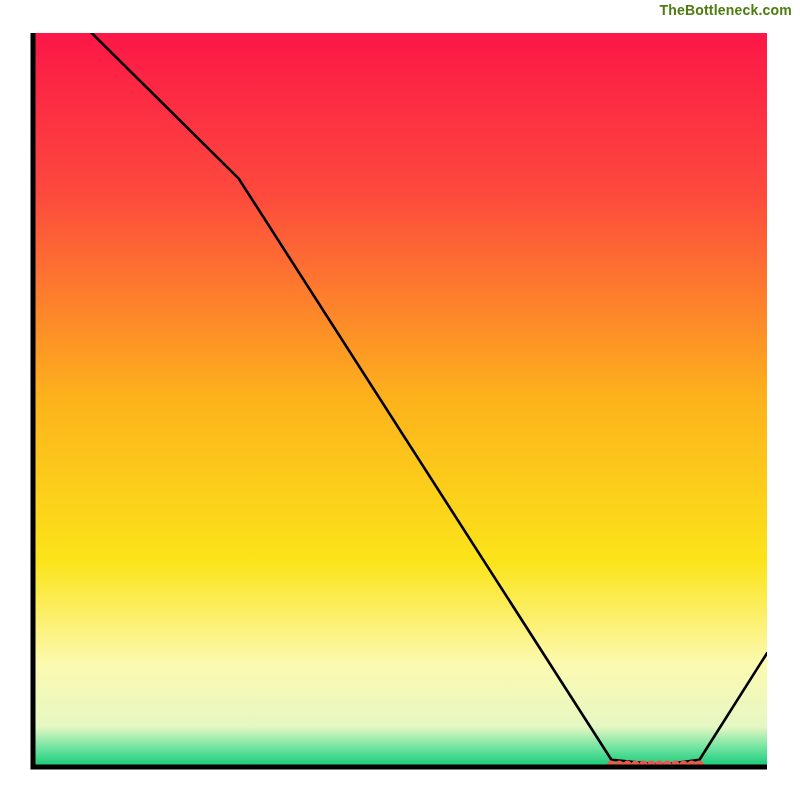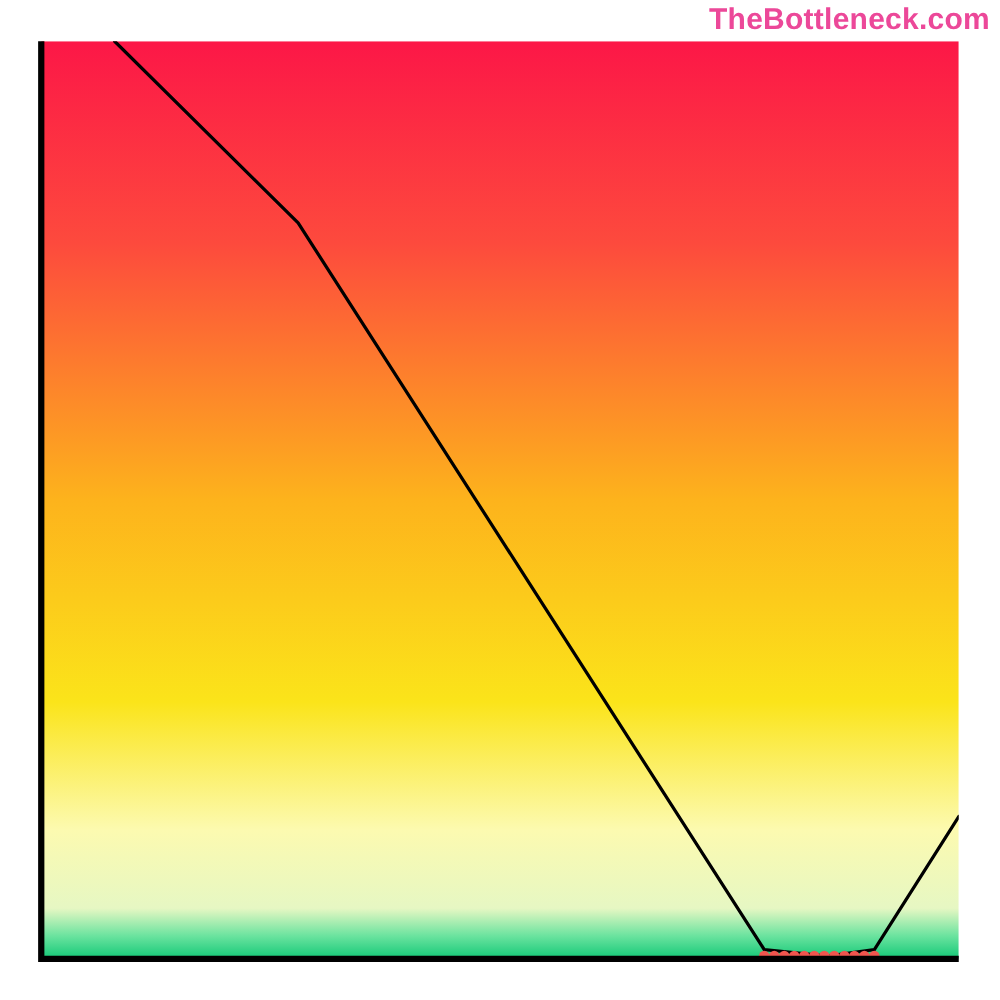--- a/index.html
+++ b/index.html
@@ -13,23 +13,23 @@
   }
   .canvas {
     position: relative;
     width: 800px;
     height: 800px;
   }
   .watermark {
     position: absolute;
     top: 2px;
     right: 8px;
-    font-size: 24px;
+    font-size: 14px;
     font-weight: 600;
-    color: #ec4899;
+    color: #4d7c0f;
     letter-spacing: 0.2px;
   }
   svg {
     display: block;
   }
 </style>
 </head>
 <body>
 
 <div class="canvas">

